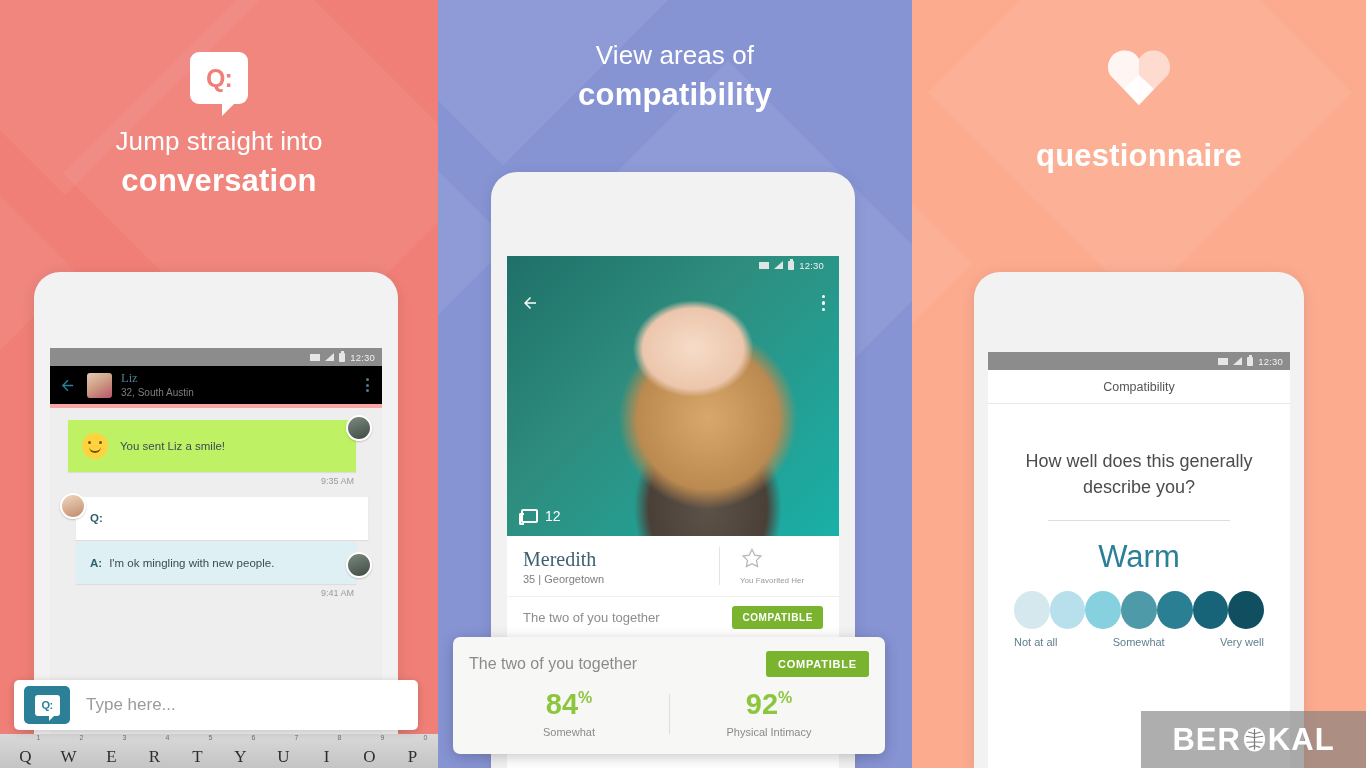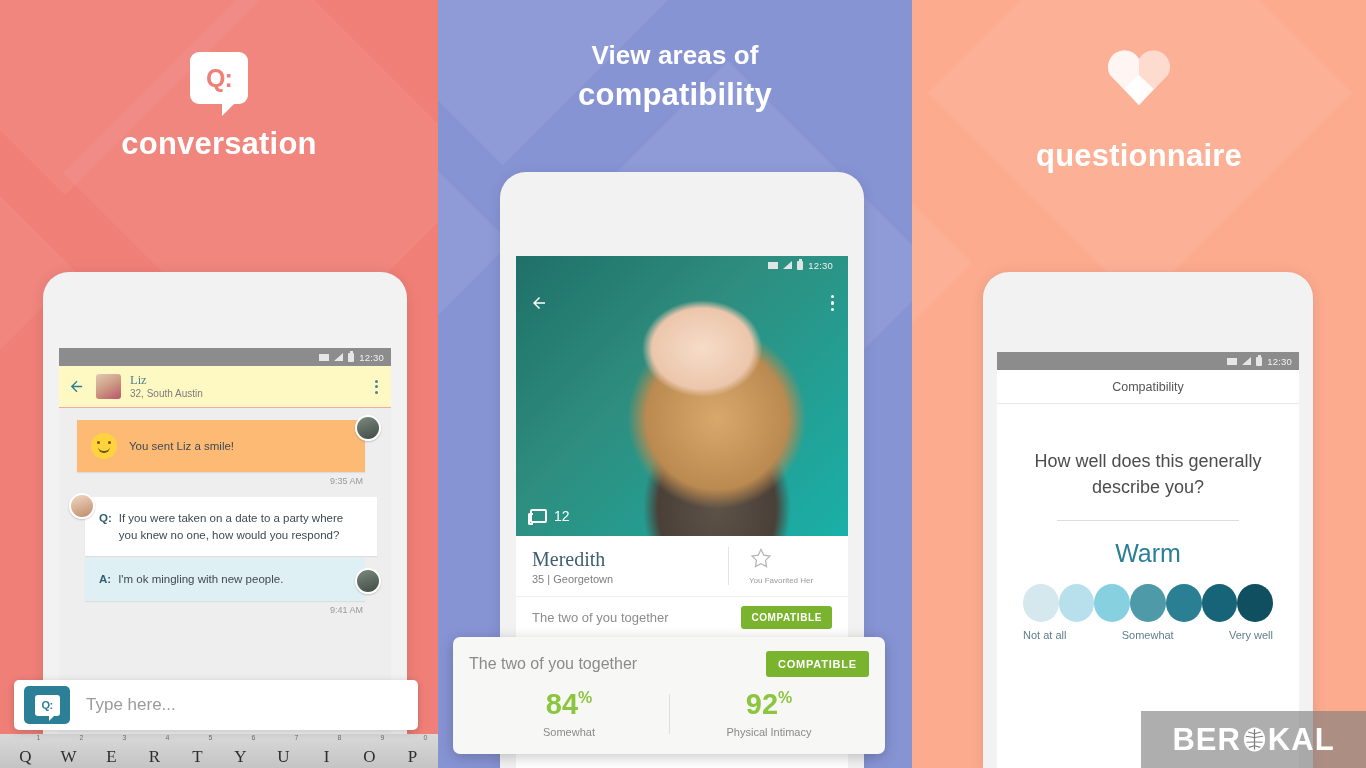--- a/index.html
+++ b/index.html
@@ -18,21 +18,21 @@
 
   
   .diamonds { position: absolute; inset: -40%; pointer-events: none; }
   .dia { position: absolute; width: 300px; height: 300px; transform: rotate(45deg); }
   .panel-left  .dia { background: rgba(255,255,255,.055); }
   .panel-mid   .dia { background: rgba(255,255,255,.07); }
   .panel-right .dia { background: rgba(255,255,255,.07); }
 
   
   .head { position: relative; z-index: 3; text-align: center; color: #fff; }
-  .head .line1 { font-size: 26px; font-weight: 700; letter-spacing: .1px; }
+  .head .line1 { font-size: 26px; font-weight: 400; letter-spacing: .1px; }
   .head .line2 { font-size: 31px; font-weight: 700; margin-top: 6px; letter-spacing: .2px; }
 
   
   .bubble-logo {
     width: 58px; height: 52px; margin: 0 auto 22px;
     background: #fff; border-radius: 9px; position: relative;
     display: flex; align-items: center; justify-content: center;
   }
   .bubble-logo::after {
     content: ""; position: absolute; bottom: -12px; right: 13px;
@@ -46,55 +46,54 @@
 
   
   .heart-logo { width: 64px; height: 58px; margin: 0 auto 22px; }
 
   
   .phone {
     position: absolute; background: #f2f2f2;
     border-radius: 26px 26px 0 0;
     box-shadow: 0 2px 14px rgba(0,0,0,.10);
     z-index: 2;
-    margin-left: 9px;
   }
   .screen { position: absolute; overflow: hidden; background: #fff; }
 
   
   .statusbar {
     height: 18px; background: #8c8c8c; display: flex; align-items: center;
     justify-content: flex-end; gap: 5px; padding: 0 7px;
     color: #f0f0f0; font-size: 9px;
   }
   .statusbar .sb-wifi { width: 0; height: 0; border-left: 5px solid #eee; border-right: 5px solid #eee; border-top: 7px solid #eee; opacity:.92; }
   .statusbar .sb-sig  { width: 0; height: 0; border-left: 9px solid transparent; border-bottom: 8px solid #eee; opacity:.92;}
   .statusbar .sb-bat  { width: 6px; height: 9px; background: #eee; border-radius: 1px; position: relative; opacity:.92;}
   .statusbar .sb-bat::before { content:""; position:absolute; top:-2px; left:1.5px; width:3px; height:2px; background:#eee;}
   .statusbar .sb-time { font-size: 9.5px; letter-spacing: .2px; }
 
   
   .chat-appbar {
-    height: 42px; background: #fef9c3; display: flex; align-items: center;
-    padding: 0 9px; border-bottom: 1px solid #fca5a5;
+    height: 42px; background: #000000; display: flex; align-items: center;
+    padding: 0 9px; border-bottom: 4px solid #fca5a5;
   }
   .ic-back { width: 17px; height: 17px; flex: none; }
   .chat-av {
     width: 25px; height: 25px; border-radius: 3px; margin: 0 9px 0 11px; flex: none;
     background: linear-gradient(150deg,#e3c9b5 0%,#cf9f86 45%,#b9556a 100%);
   }
   .chat-name { font-size: 12.5px; color: #4c7f92; font-family: "Liberation Serif", serif; line-height: 1.15; }
   .chat-sub  { font-size: 10px; color: #7d7d7d; line-height: 1.3; }
   .ic-dots { margin-left: auto; display: flex; flex-direction: column; gap: 2.5px; padding-right: 4px; }
   .ic-dots i { width: 3px; height: 3px; border-radius: 50%; background: #4c7f92; display: block; }
 
   .chat-body { background: #eeeeee; height: calc(100% - 60px); padding: 12px 0 0; position: relative; }
   .msg-row { position: relative; margin-bottom: 2px; }
   .bub {
-    background: #fdba74; padding: 13px 14px; font-size: 11.5px; color: #3d4a52;
+    background: #bef264; padding: 13px 14px; font-size: 11.5px; color: #3d4a52;
     line-height: 1.45; box-shadow: 0 1px 1px rgba(0,0,0,.07);
   }
   .bub.out { margin: 0 26px 0 18px; display: flex; align-items: center; gap: 12px; }
   .bub.white { background: #fff; margin: 0 14px 0 26px; display: flex; gap: 7px; }
   .bub.qa-a  { background: #dff0f5; margin: 0 26px 0 26px; display: flex; gap: 7px; align-items:center; }
   .smiley { width: 26px; height: 26px; border-radius: 50%; background: #ffd23f; flex: none; position: relative; }
   .smiley::before { content:""; position:absolute; left:6px; top:8px; width:3px; height:3px; border-radius:50%; background:#6b5600;}
   .smiley::after  { content:""; position:absolute; right:6px; top:8px; width:3px; height:3px; border-radius:50%; background:#6b5600;}
   .smile-mouth { position:absolute; left:7px; bottom:6px; width:12px; height:6px; border-bottom:2px solid #6b5600; border-radius:0 0 12px 12px;}
   .qa-label { font-weight: 700; color: #2f5f6e; font-size: 11.5px; flex: none; }
@@ -174,21 +173,21 @@
   .cc-val { font-size: 29px; font-weight: 700; color:#8cc63e; line-height:1;}
   .cc-val sup { font-size: 16px; font-weight: 700; }
   .cc-lab { font-size: 11px; color:#8a8a8a; margin-top:7px;}
 
   
   .q-appbar { height: 34px; background:#fff; display:flex; align-items:center; justify-content:center; border-bottom:1px solid #e8e8e8;}
   .q-title { font-size: 12.5px; color:#555; }
   .q-body { background:#fff; padding: 44px 26px 0; text-align:center; }
   .q-question { font-size: 18px; color:#4c4c4c; line-height:1.45;}
   .q-rule { height:1px; background:#ddd; margin: 20px 34px 18px;}
-  .q-word { font-size: 25px; color:#2b7f96; }
+  .q-word { font-size: 31px; color:#2b7f96; }
   .q-dots { display:flex; justify-content:space-between; margin: 16px 0 0; }
   .q-dot { width: 38px; height: 38px; border-radius: 50%; }
   .q-scale { display:flex; justify-content:space-between; margin-top:7px; font-size:11px; color:#5f7f8c;}
 
   
   .watermark {
     position:absolute; right:0; bottom:0; width:225px; height:57px;
     background: rgba(125,125,125,.62); display:flex; align-items:center; justify-content:center; z-index:30;
   }
   .wm-text { font-size: 31px; font-weight: 700; color:#fff; letter-spacing:1px; display:flex; align-items:center;}
@@ -204,20 +203,21 @@
       <div class="dia" style="left:90px;top:140px;"></div>
       <div class="dia" style="left:300px;top:330px;"></div>
       <div class="dia" style="left:-110px;top:430px;"></div>
 
     </div>
 
     <div class="head" style="padding-top:52px;">
       <div class="bubble-logo">
         <span class="q">Q:</span>
       </div>
+      <div class="line1">Jump straight into</div>
       <div class="line2">conversation</div>
     </div>
 
     <div class="phone" style="left:34px; top:272px; width:364px; height:496px;">
       <div class="screen" style="left:16px; top:76px; width:332px; height:420px;">
 
         <div class="statusbar">
           <span class="sb-wifi"></span>
           <span class="sb-sig"></span>
           <span class="sb-bat"></span>
@@ -250,21 +250,20 @@
                 </div>
               <span>You sent Liz a smile!</span>
             </div>
             <div class="ts">9:35 AM</div>
           </div>
 
           <div class="msg-row">
             <div class="ava-circ ava-f" style="left:10px; top:-4px;"></div>
             <div class="bub white">
               <span class="qa-label">Q:</span>
-              <span>If you were taken on a date to a party where you knew no one, how would you respond?</span>
             </div>
           </div>
 
           <div class="msg-row">
             <div class="ava-circ ava-m" style="right:10px; top:10px;"></div>
             <div class="bub qa-a">
               <span class="qa-label">A:</span>
               <span>I'm ok mingling with new people.</span>
             </div>
             <div class="ts">9:41 AM</div>

